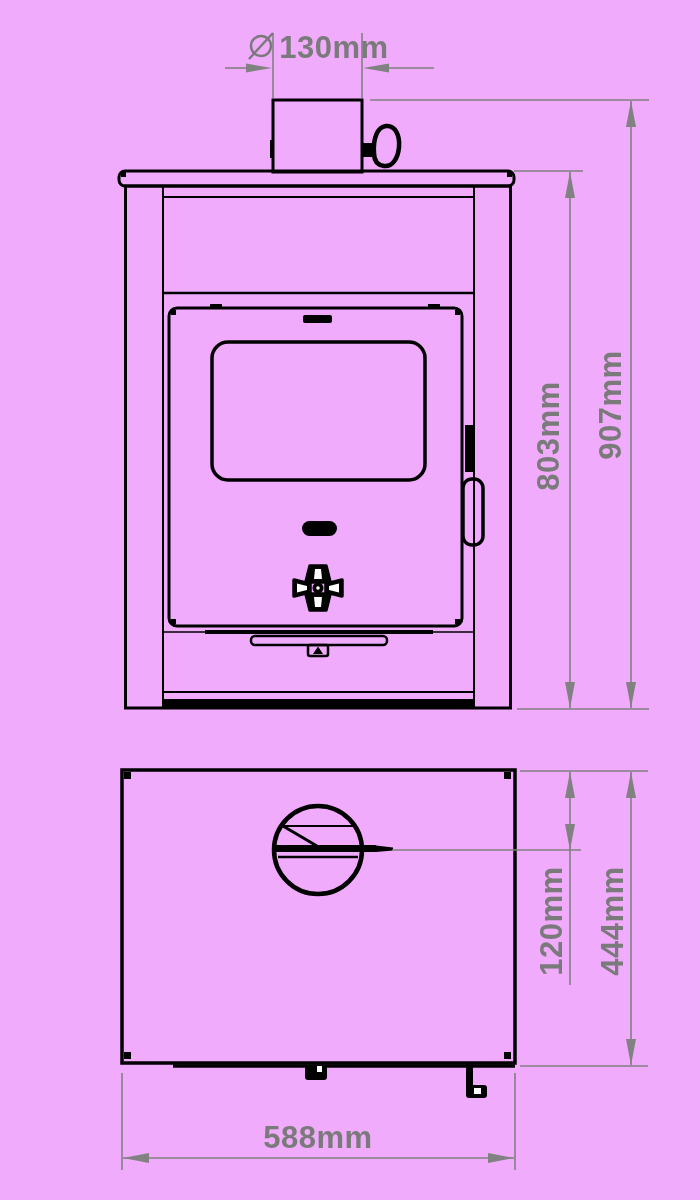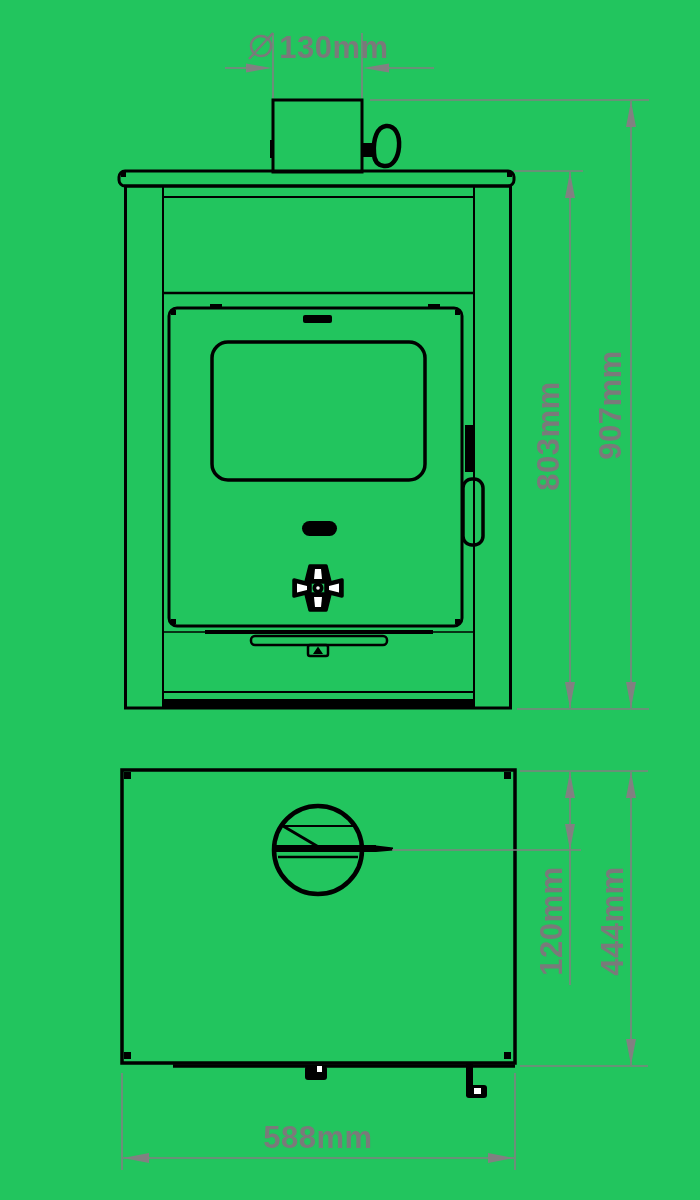--- a/index.html
+++ b/index.html
@@ -1,16 +1,16 @@
 <!DOCTYPE html>
 <html><head>
 <meta charset="utf-8">
 <style>
   html,body{margin:0;padding:0;background:#ffffff;}
-  .page{width:700px;height:1200px;background:#22c55e;position:relative;overflow:hidden;}
+  .page{width:700px;height:1200px;background:#f0abfc;position:relative;overflow:hidden;}
   svg{display:block;}
   .dim-text{font-family:"Liberation Sans","DejaVu Sans",sans-serif;font-weight:bold;font-size:31px;fill:#7a7a7a;letter-spacing:0.5px;}
   .dim-line{stroke:#818181;stroke-width:1.6;fill:none;}
   .dim-arrow{fill:#818181;stroke:none;}
   .blk{stroke:#000000;fill:none;}
 </style>
 </head>
 <body>
 
 <div class="page">

